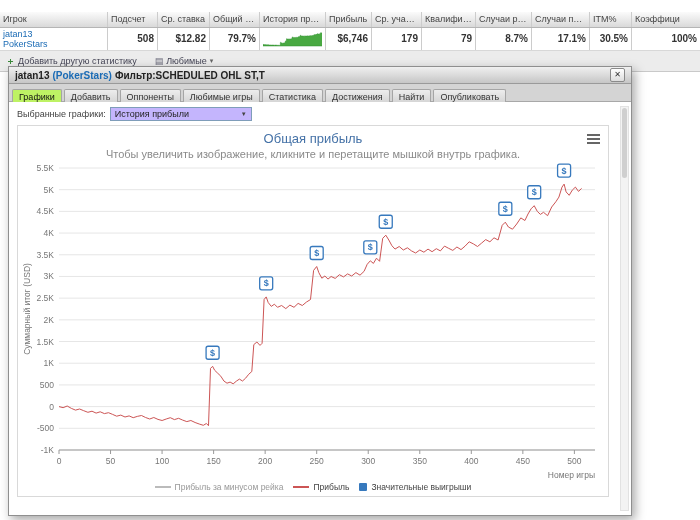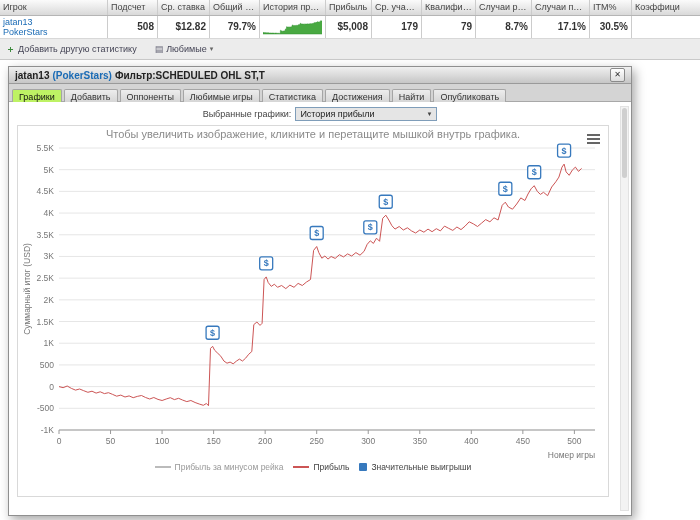--- a/index.html
+++ b/index.html
@@ -1,21 +1,21 @@
 <!DOCTYPE html>
 <html><head>
 <meta charset="utf-8">
 <style>
   html,body{margin:0;padding:0;}
   body{width:700px;height:520px;overflow:hidden;background:#fff;
        font-family:"Liberation Sans","DejaVu Sans",sans-serif;position:relative;}
 
   
   .stats-table{width:700px;}
-  .thead{display:flex;height:15px;background:linear-gradient(#fbfbfb,#d9d9d9);border-bottom:1px solid #b5b5b5;}
+  .thead{display:flex;height:15px;background:linear-gradient(#fbfbfb,#d9d9d9);border-bottom:1px solid #b5b5b5;margin-top:12px;}
   .cell{box-sizing:border-box;border-right:1px solid #ccc;padding:1px 3px;overflow:hidden;white-space:nowrap;}
   .hc{font-size:9px;color:#444;text-overflow:ellipsis;line-height:12px;cursor:pointer;}
   .trow{display:flex;height:22px;background:#fff;border-bottom:1px solid #d8d8d8;}
   .trow .cell{font-size:10px;color:#333;line-height:19px;}
   .num{text-align:right;font-weight:bold;}
   .c0{width:108px}.c1{width:50px}.c2{width:52px}.c3{width:50px}.c4{width:66px}.c5{width:46px}
   .c6{width:50px}.c7{width:54px}.c8{width:56px}.c9{width:58px}.c10{width:42px}.c11{width:68px;border-right:none}
   .player-cell{line-height:10px !important;padding-top:1px;}
   .player-cell a{display:block;color:#1a6bb5;font-size:9px;text-decoration:none;cursor:pointer;}
   .spark-cell{display:flex;align-items:center;justify-content:flex-end;padding:2px 3px;}
@@ -39,23 +39,23 @@
   .close-btn{margin-left:auto;width:13px;height:12px;border:1px solid #8a8a8a;
              background:linear-gradient(#fff,#ddd);border-radius:2px;font-size:8px;line-height:11px;
              text-align:center;color:#333;font-weight:normal;cursor:pointer;}
   .tabbar{background:#d4d4d4;border-bottom:1px solid #a8a8a8;padding:2px 3px 0;height:18px;
           box-sizing:border-box;white-space:nowrap;flex:none;}
   .tab{display:inline-block;font-size:9px;color:#333;background:linear-gradient(#ededed,#d2d2d2);
        border:1px solid #a5a5a5;border-bottom:none;border-radius:2px 2px 0 0;
        padding:2px 6px 2px;margin-right:2px;cursor:pointer;}
   .tab.active{background:#bef264;color:#111;}
   .dialog-content{flex:1;background:#fff;position:relative;padding:3px 8px;box-sizing:border-box;}
-  .select-row{display:flex;align-items:center;gap:4px;font-size:9px;color:#444;margin:2px 0 4px;justify-content:center;}
+  .select-row{display:flex;align-items:center;gap:4px;font-size:9px;color:#444;margin:2px 0 4px;}
   .select{display:inline-flex;align-items:center;justify-content:space-between;width:132px;
-          border:1px solid #7f9db9;background:#e5e5e5;font-size:9px;color:#222;padding:1px 4px;cursor:pointer;}
+          border:1px solid #7f9db9;background:#c4b5fd;font-size:9px;color:#222;padding:1px 4px;cursor:pointer;}
   .sel-caret{font-size:6px;color:#444;}
   .chart-box{position:relative;border:1px solid #d9d9d9;background:#fff;width:592px;height:372px;box-sizing:border-box;}
   .chart-title{text-align:center;font-size:13px;color:#4572A7;margin-top:5px;}
   .chart-subtitle{text-align:center;font-size:11px;color:#8a8a8a;margin-top:2px;}
   .chart-menu{position:absolute;top:6px;right:8px;cursor:pointer;}
   .chart-menu i{display:block;width:13px;height:2px;background:#666;margin:2px 0;}
   #chart-svg{display:block;margin:2px auto 0;}
   .legend{display:flex;justify-content:center;gap:10px;font-size:8.5px;margin-top:-2px;align-items:center;}
   .lg-item{display:inline-flex;align-items:center;gap:4px;cursor:pointer;}
   .sw-ln{width:16px;height:2px;display:inline-block;}
@@ -88,26 +88,27 @@
       <a>PokerStars</a>
     </div>
     <div class="cell c1 num">508</div>
     <div class="cell c2 num">$12.82</div>
     <div class="cell c3 num">79.7%</div>
     <div class="cell c4 spark-cell">
       <svg id="sparkline" width="60" height="16">
           <path d="M0 15L0.0 13.5L0.5 13.5L0.9 13.4L1.4 13.6L1.9 13.7L2.4 13.6L2.8 13.7L3.3 13.8L3.8 13.7L4.3 13.8L4.7 13.8L5.2 13.8L5.7 13.8L6.2 13.9L6.6 14.0L7.1 13.9L7.6 14.0L8.0 14.0L8.5 14.1L9.0 14.0L9.5 14.0L9.9 14.1L10.4 14.1L10.9 14.1L11.4 14.2L11.8 14.2L12.3 14.1L12.8 14.1L13.3 14.2L13.7 14.1L14.2 14.2L14.7 14.3L15.1 14.2L15.6 14.3L16.1 14.4L16.6 14.5L16.9 14.4L17.2 14.5L17.4 11.4L17.6 11.3L17.9 11.5L18.2 11.7L18.6 11.8L18.9 12.1L19.3 12.2L19.6 12.2L20.0 12.2L20.4 12.1L20.7 12.0L21.1 12.1L21.4 11.9L21.8 11.7L22.1 11.6L22.4 10.1L22.7 10.0L23.1 10.2L23.3 10.1L23.6 7.7L23.8 7.6L24.0 7.9L24.4 8.1L24.7 8.0L25.1 8.1L25.6 8.0L26.0 8.2L26.5 8.0L27.0 8.1L27.5 7.9L27.9 8.0L28.4 7.8L28.9 7.7L29.2 6.1L29.6 5.9L29.8 6.3L30.2 6.6L30.5 6.4L30.9 6.6L31.2 6.5L31.7 6.6L32.2 6.4L32.7 6.5L33.1 6.3L33.6 6.4L34.1 6.3L34.6 6.4L35.0 6.2L35.4 5.8L35.7 5.6L36.1 5.8L36.4 5.5L36.8 5.7L37.2 4.4L37.5 4.3L37.9 4.5L38.2 4.8L38.6 5.0L39.1 4.9L39.5 5.0L40.0 4.9L40.5 5.1L40.9 5.2L41.4 5.0L41.9 5.2L42.4 5.0L42.8 5.1L43.3 5.0L43.8 5.1L44.3 4.8L44.7 5.0L45.2 5.1L45.7 4.9L46.2 5.0L46.6 4.8L47.1 4.6L47.6 4.7L48.0 4.9L48.5 4.7L49.0 4.5L49.5 4.6L49.9 4.4L50.4 4.5L50.9 3.7L51.2 3.6L51.6 3.8L52.1 3.9L52.5 3.6L53.0 3.3L53.5 3.5L53.8 3.1L54.2 2.8L54.6 2.7L54.9 3.0L55.3 3.1L55.6 3.0L56.1 3.2L56.6 2.7L57.0 2.5L57.4 2.2L57.8 1.7L58.0 1.5L58.2 1.9L58.6 2.1L58.9 1.8L59.3 1.7L59.6 1.9L60.0 1.7L60 15Z" fill="#49a942" stroke="#2f8f2f" stroke-width="0.5"></path>
         </svg>
     </div>
-    <div class="cell c5 num">$5,008</div>
+    <div class="cell c5 num">$6,746</div>
     <div class="cell c6 num">179</div>
     <div class="cell c7 num">79</div>
     <div class="cell c8 num">8.7%</div>
     <div class="cell c9 num">17.1%</div>
     <div class="cell c10 num">30.5%</div>
+    <div class="cell c11 num">100%</div>
   </div>
 </div>
 
 <div class="toolbar">
   <span class="tb-item">
     <span class="plus-icon">＋</span>
     <span>Добавить другую статистику</span>
   </span>
   <span class="tb-item">
     <span class="grid-icon">▤</span>
@@ -131,20 +132,21 @@
         <span>История прибыли</span>
         <span class="sel-caret">▼</span>
       </span>
     </div>
     <div class="chart-box">
       <div class="chart-menu">
           <i></i>
           <i></i>
           <i></i>
         </div>
+      <div class="chart-title">Общая прибыль</div>
       <div class="chart-subtitle">Чтобы увеличить изображение, кликните и перетащите мышкой внутрь графика.</div>
       <svg id="chart-svg" width="588" height="322">
           <line x1="40" x2="576" y1="6" y2="6" stroke="#e6e6e6" stroke-width="1"></line>
           <text x="35" y="9" text-anchor="end" fill="#777" font-size="8.5">5.5K</text>
           <line x1="40" x2="576" y1="27.69230769230768" y2="27.69230769230768" stroke="#e6e6e6" stroke-width="1"></line>
           <text x="35" y="30.69230769230768" text-anchor="end" fill="#777" font-size="8.5">5K</text>
           <line x1="40" x2="576" y1="49.38461538461539" y2="49.38461538461539" stroke="#e6e6e6" stroke-width="1"></line>
           <text x="35" y="52.38461538461539" text-anchor="end" fill="#777" font-size="8.5">4.5K</text>
           <line x1="40" x2="576" y1="71.07692307692307" y2="71.07692307692307" stroke="#e6e6e6" stroke-width="1"></line>
           <text x="35" y="74.07692307692307" text-anchor="end" fill="#777" font-size="8.5">4K</text>

